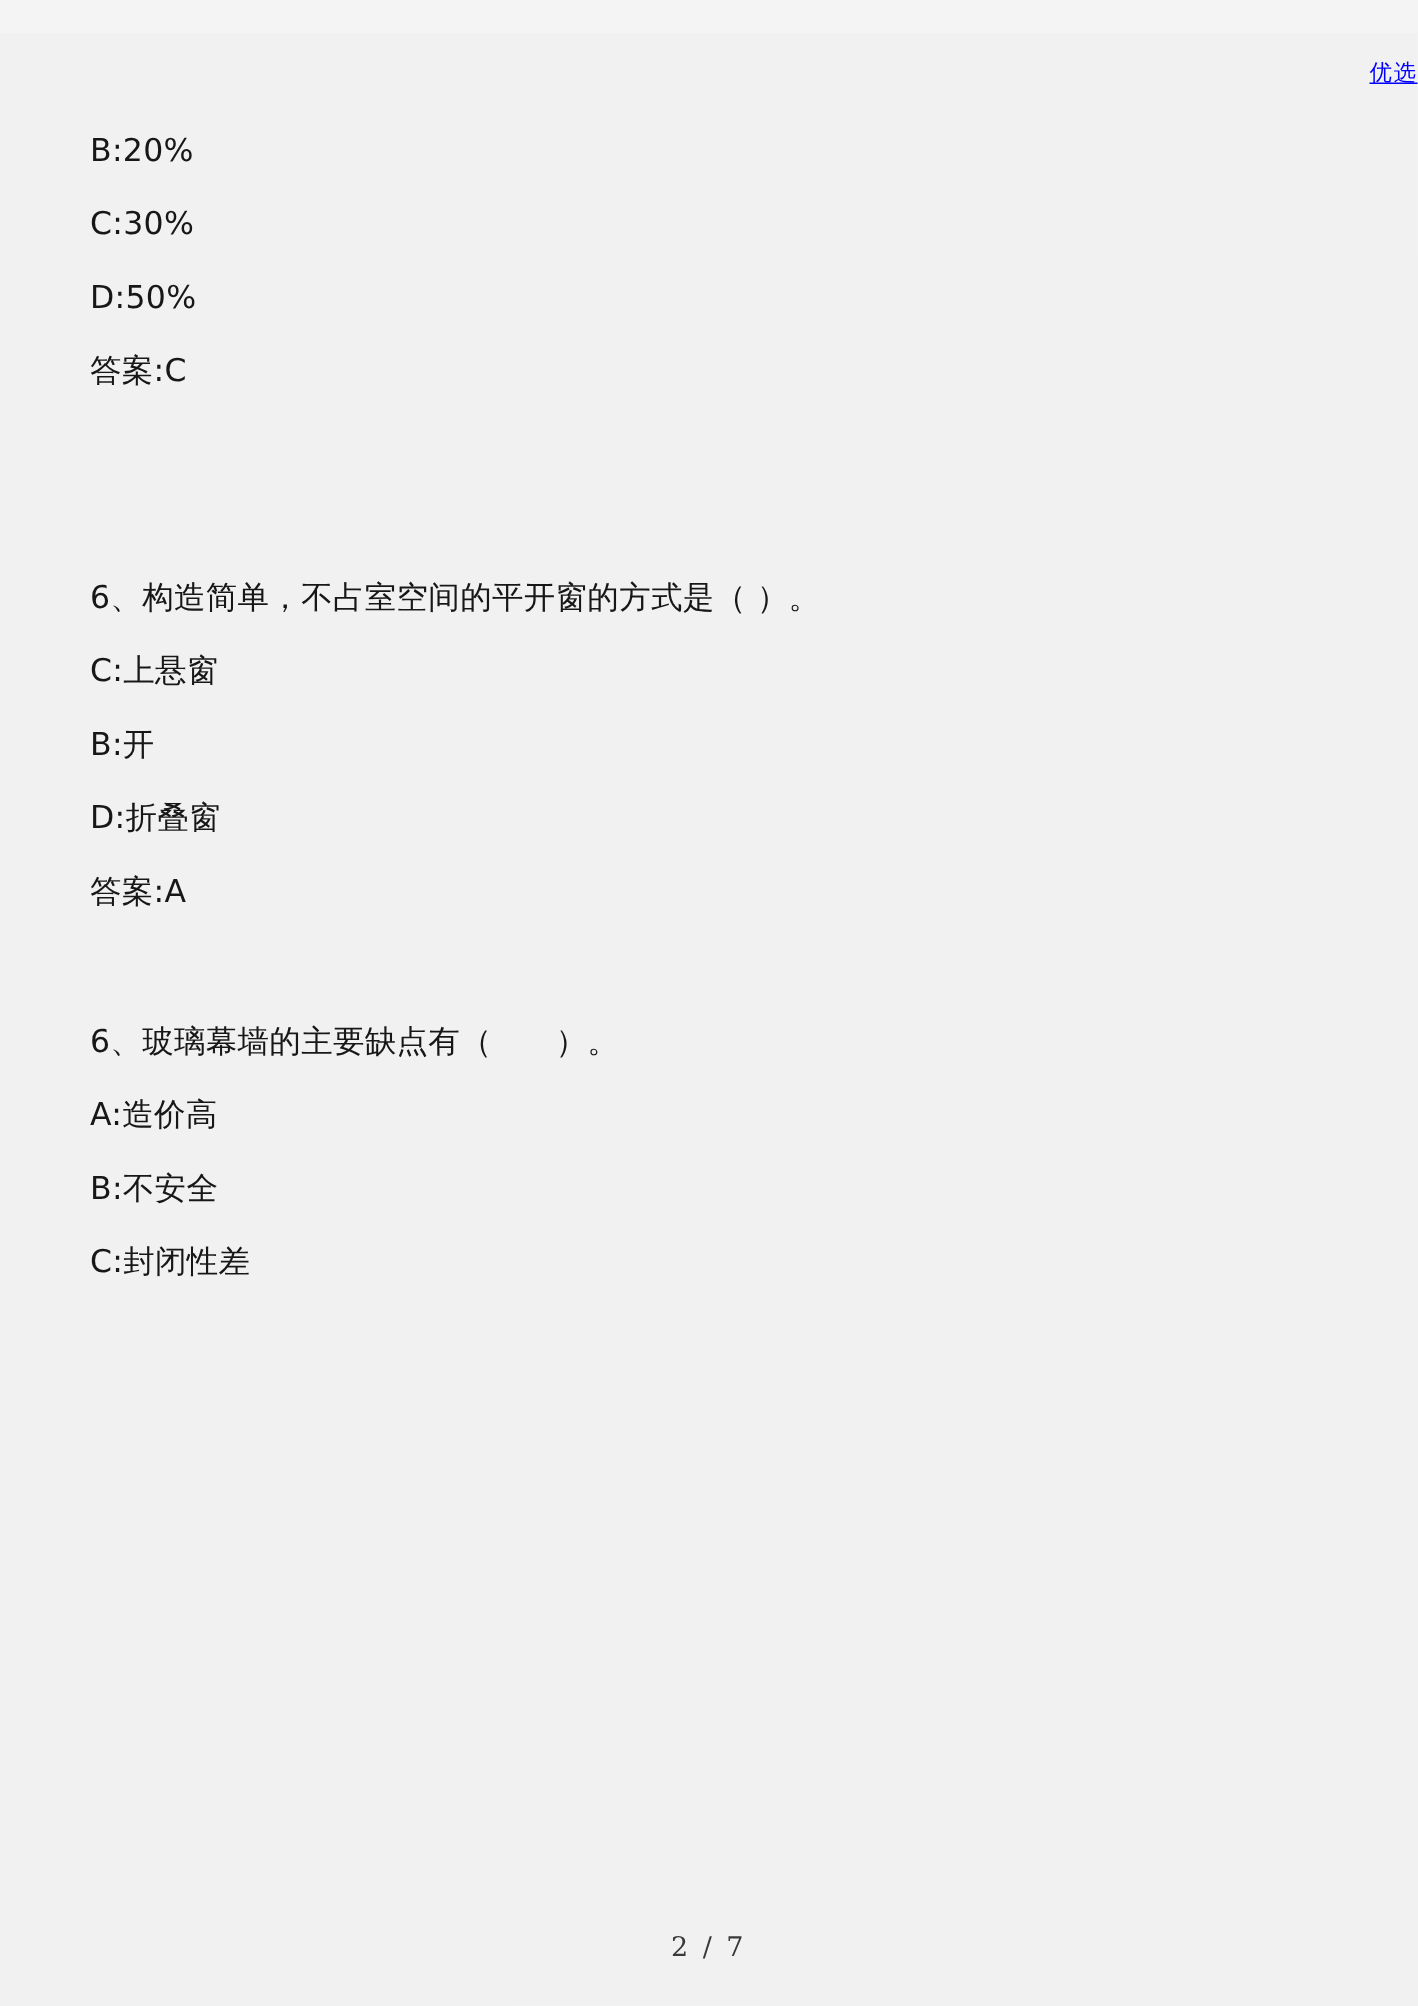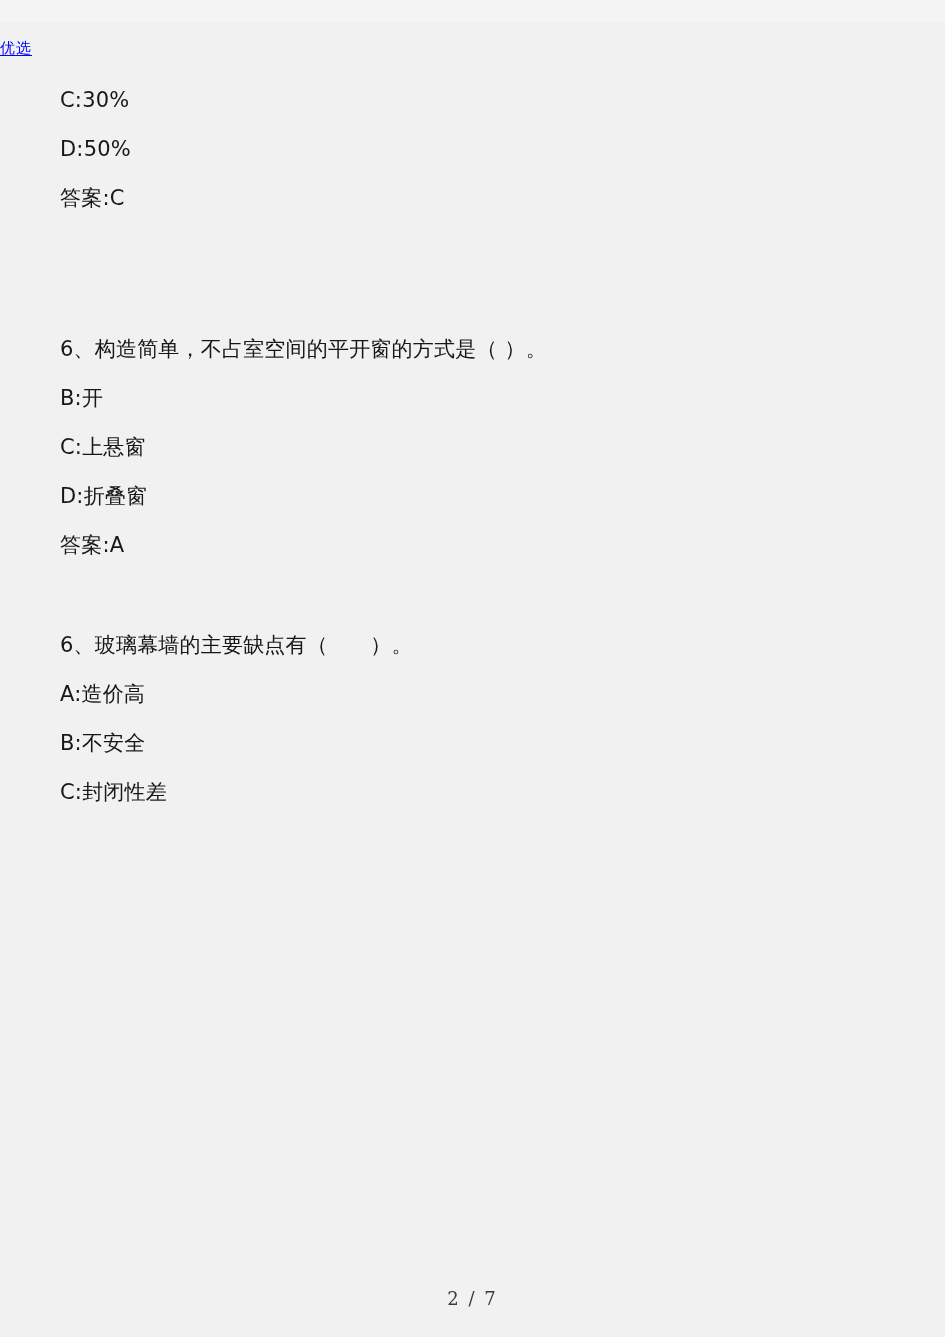--- a/index.html
+++ b/index.html
@@ -25,21 +25,21 @@
     background: #f1f1f1;
     box-sizing: border-box;
   }
 
   
   .page-header {
     position: absolute;
     left: 0;
     top: 18px;
     width: 945px;
-    text-align: left;
+    text-align: right;
     line-height: 1;
   }
   .watermark {
     display: inline-block;
     font-family: "DejaVu Sans", "Liberation Sans", sans-serif;
     font-size: 15px;
     color: #0000ff;
     letter-spacing: 1px;
     text-decoration: underline;
     text-underline-offset: 2px;
@@ -91,34 +91,35 @@
 
 <div class="page">
 
   <div class="page-header">
     <span class="watermark">优选</span>
   </div>
 
   <div class="content">
 
     <div class="question-block">
+      <div class="text-line cjk">B:20%</div>
       <div class="text-line cjk">C:30%</div>
       <div class="text-line cjk">D:50%</div>
       <div class="text-line cjk">答案:C</div>
     </div>
 
     <div class="question-gap"></div>
 
 
     <div class="question-gap"></div>
 
     <div class="question-block">
       <div class="text-line cjk">6、构造简单，不占室空间的平开窗的方式是（ ）。</div>
+      <div class="text-line cjk">C:上悬窗</div>
       <div class="text-line cjk">B:开</div>
-      <div class="text-line cjk">C:上悬窗</div>
       <div class="text-line cjk">D:折叠窗</div>
       <div class="text-line cjk">答案:A</div>
     </div>
 
     <div class="question-gap"></div>
 
     <div class="question-block">
       <div class="text-line cjk">6、玻璃幕墙的主要缺点有（　　）。</div>
       <div class="text-line cjk">A:造价高</div>
       <div class="text-line cjk">B:不安全</div>

